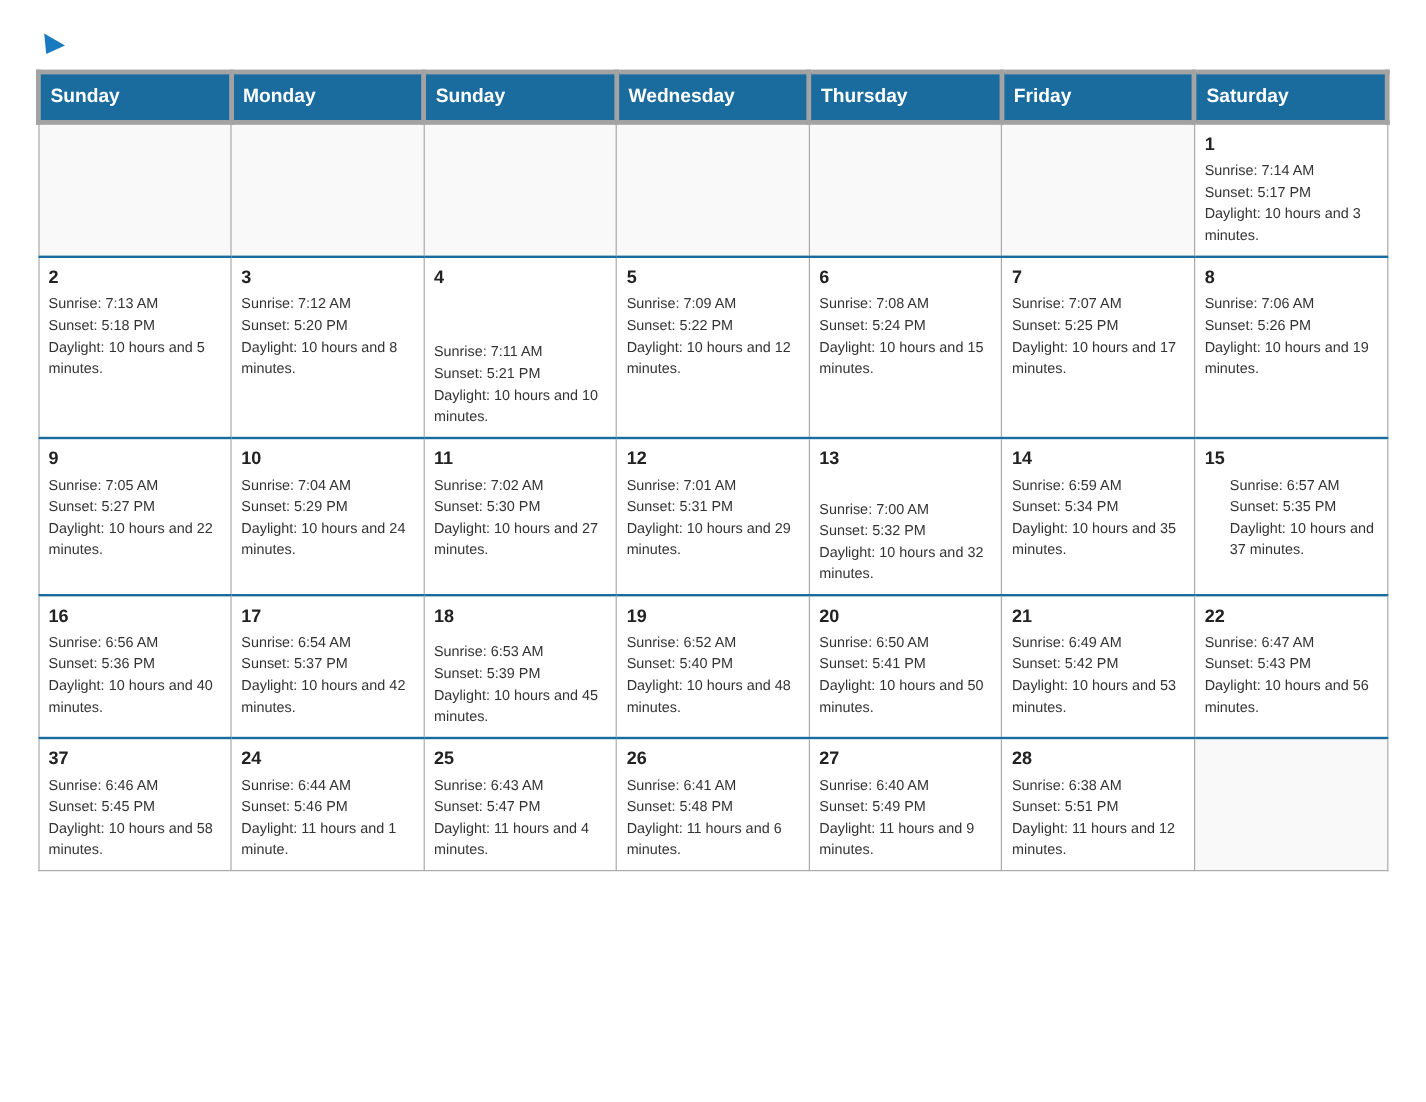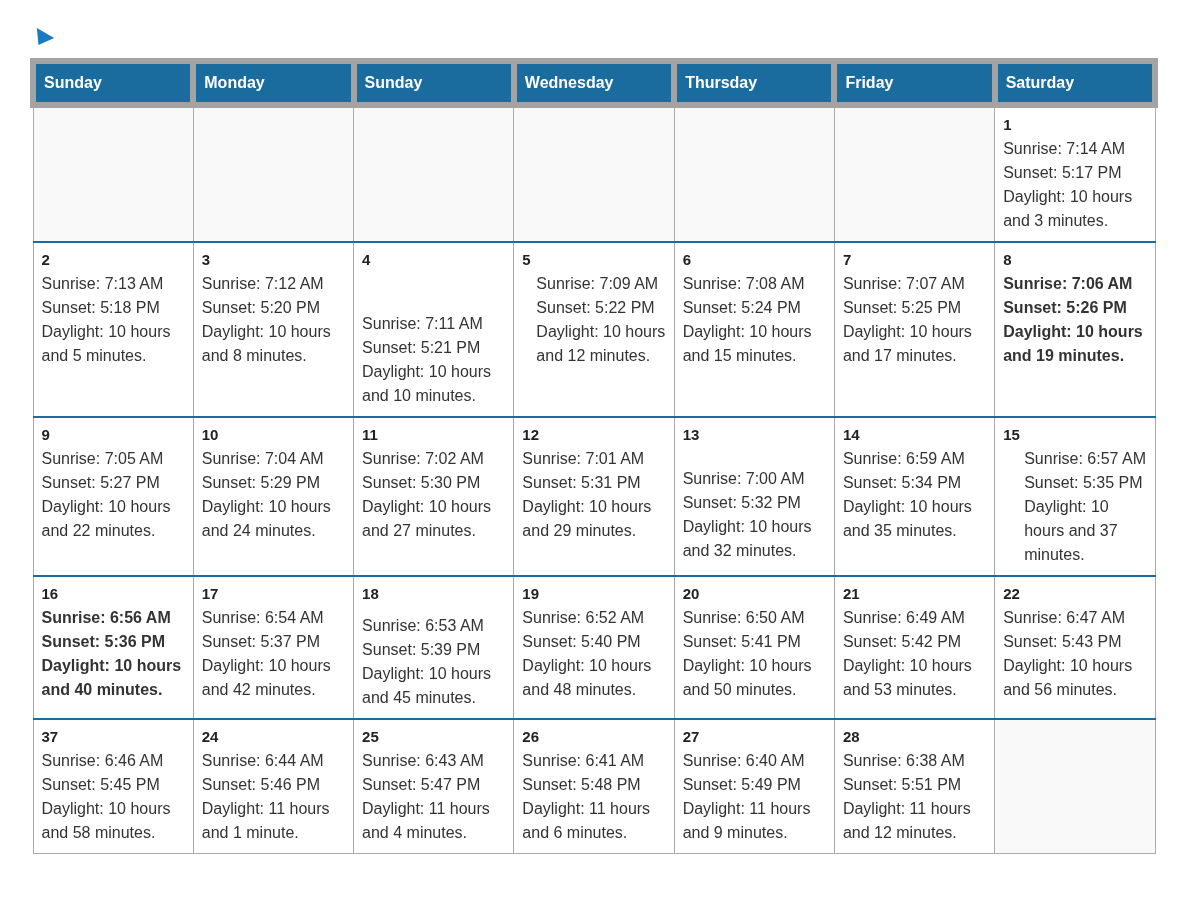--- a/index.html
+++ b/index.html
@@ -63,21 +63,21 @@
       border-collapse: collapse;
       margin-top: 10px;
     }
     .calendar th {
       background-color: #1a6b9e;
       color: #fff;
       font-size: 16px;
       font-weight: bold;
       padding: 10px 8px;
       text-align: left;
-      border: 6px solid #a3a3a3;
+      border: 4px solid #a3a3a3;
     }
     .calendar td {
       border: 1px solid #aaa;
       vertical-align: top;
       padding: 8px;
       width: calc(100% / 7);
       min-height: 110px;
       height: 110px;
       font-size: 13px;
       color: #333;
@@ -87,21 +87,21 @@
       background: #f9f9f9;
     }
     .day-number {
       font-size: 15px;
       font-weight: bold;
       color: #222;
       margin-bottom: 4px;
       display: block;
     }
     .day-info {
-      font-size: 16px;
+      font-size: 12px;
       color: #333;
       line-height: 1.5;
     }
     .row-border td {
       border-top: 2px solid #1a6b9e;
     }
   </style>
 </head>
 <body>
 
@@ -161,39 +161,39 @@
 Daylight: 10 hours and 8 minutes.</div>
         </td>
         <td>
           <span class="day-number">4</span>
           <div class="day-info" style="white-space: pre-line; margin-top: 44px;">Sunrise: 7:11 AM
 Sunset: 5:21 PM
 Daylight: 10 hours and 10 minutes.</div>
         </td>
         <td>
           <span class="day-number">5</span>
-          <div class="day-info" style="white-space: pre-line; margin-left: 14px;">Sunrise: 7:09 AM
+          <div class="day-info" style="white-space: pre-line;">Sunrise: 7:09 AM
 Sunset: 5:22 PM
 Daylight: 10 hours and 12 minutes.</div>
         </td>
         <td>
           <span class="day-number">6</span>
           <div class="day-info" style="white-space: pre-line;">Sunrise: 7:08 AM
 Sunset: 5:24 PM
 Daylight: 10 hours and 15 minutes.</div>
         </td>
         <td>
           <span class="day-number">7</span>
           <div class="day-info" style="white-space: pre-line;">Sunrise: 7:07 AM
 Sunset: 5:25 PM
 Daylight: 10 hours and 17 minutes.</div>
         </td>
         <td>
           <span class="day-number">8</span>
-          <div class="day-info" style="white-space: pre-line; font-weight: bold;">Sunrise: 7:06 AM
+          <div class="day-info" style="white-space: pre-line;">Sunrise: 7:06 AM
 Sunset: 5:26 PM
 Daylight: 10 hours and 19 minutes.</div>
         </td>
       </tr>
       <tr class="row-border">
         <td>
           <span class="day-number">9</span>
           <div class="day-info" style="white-space: pre-line;">Sunrise: 7:05 AM
 Sunset: 5:27 PM
 Daylight: 10 hours and 22 minutes.</div>
@@ -231,21 +231,21 @@
         <td>
           <span class="day-number">15</span>
           <div class="day-info" style="white-space: pre-line; margin-left: 21px;">Sunrise: 6:57 AM
 Sunset: 5:35 PM
 Daylight: 10 hours and 37 minutes.</div>
         </td>
       </tr>
       <tr class="row-border">
         <td>
           <span class="day-number">16</span>
-          <div class="day-info" style="white-space: pre-line; font-weight: bold;">Sunrise: 6:56 AM
+          <div class="day-info" style="white-space: pre-line;">Sunrise: 6:56 AM
 Sunset: 5:36 PM
 Daylight: 10 hours and 40 minutes.</div>
         </td>
         <td>
           <span class="day-number">17</span>
           <div class="day-info" style="white-space: pre-line;">Sunrise: 6:54 AM
 Sunset: 5:37 PM
 Daylight: 10 hours and 42 minutes.</div>
         </td>
         <td>

